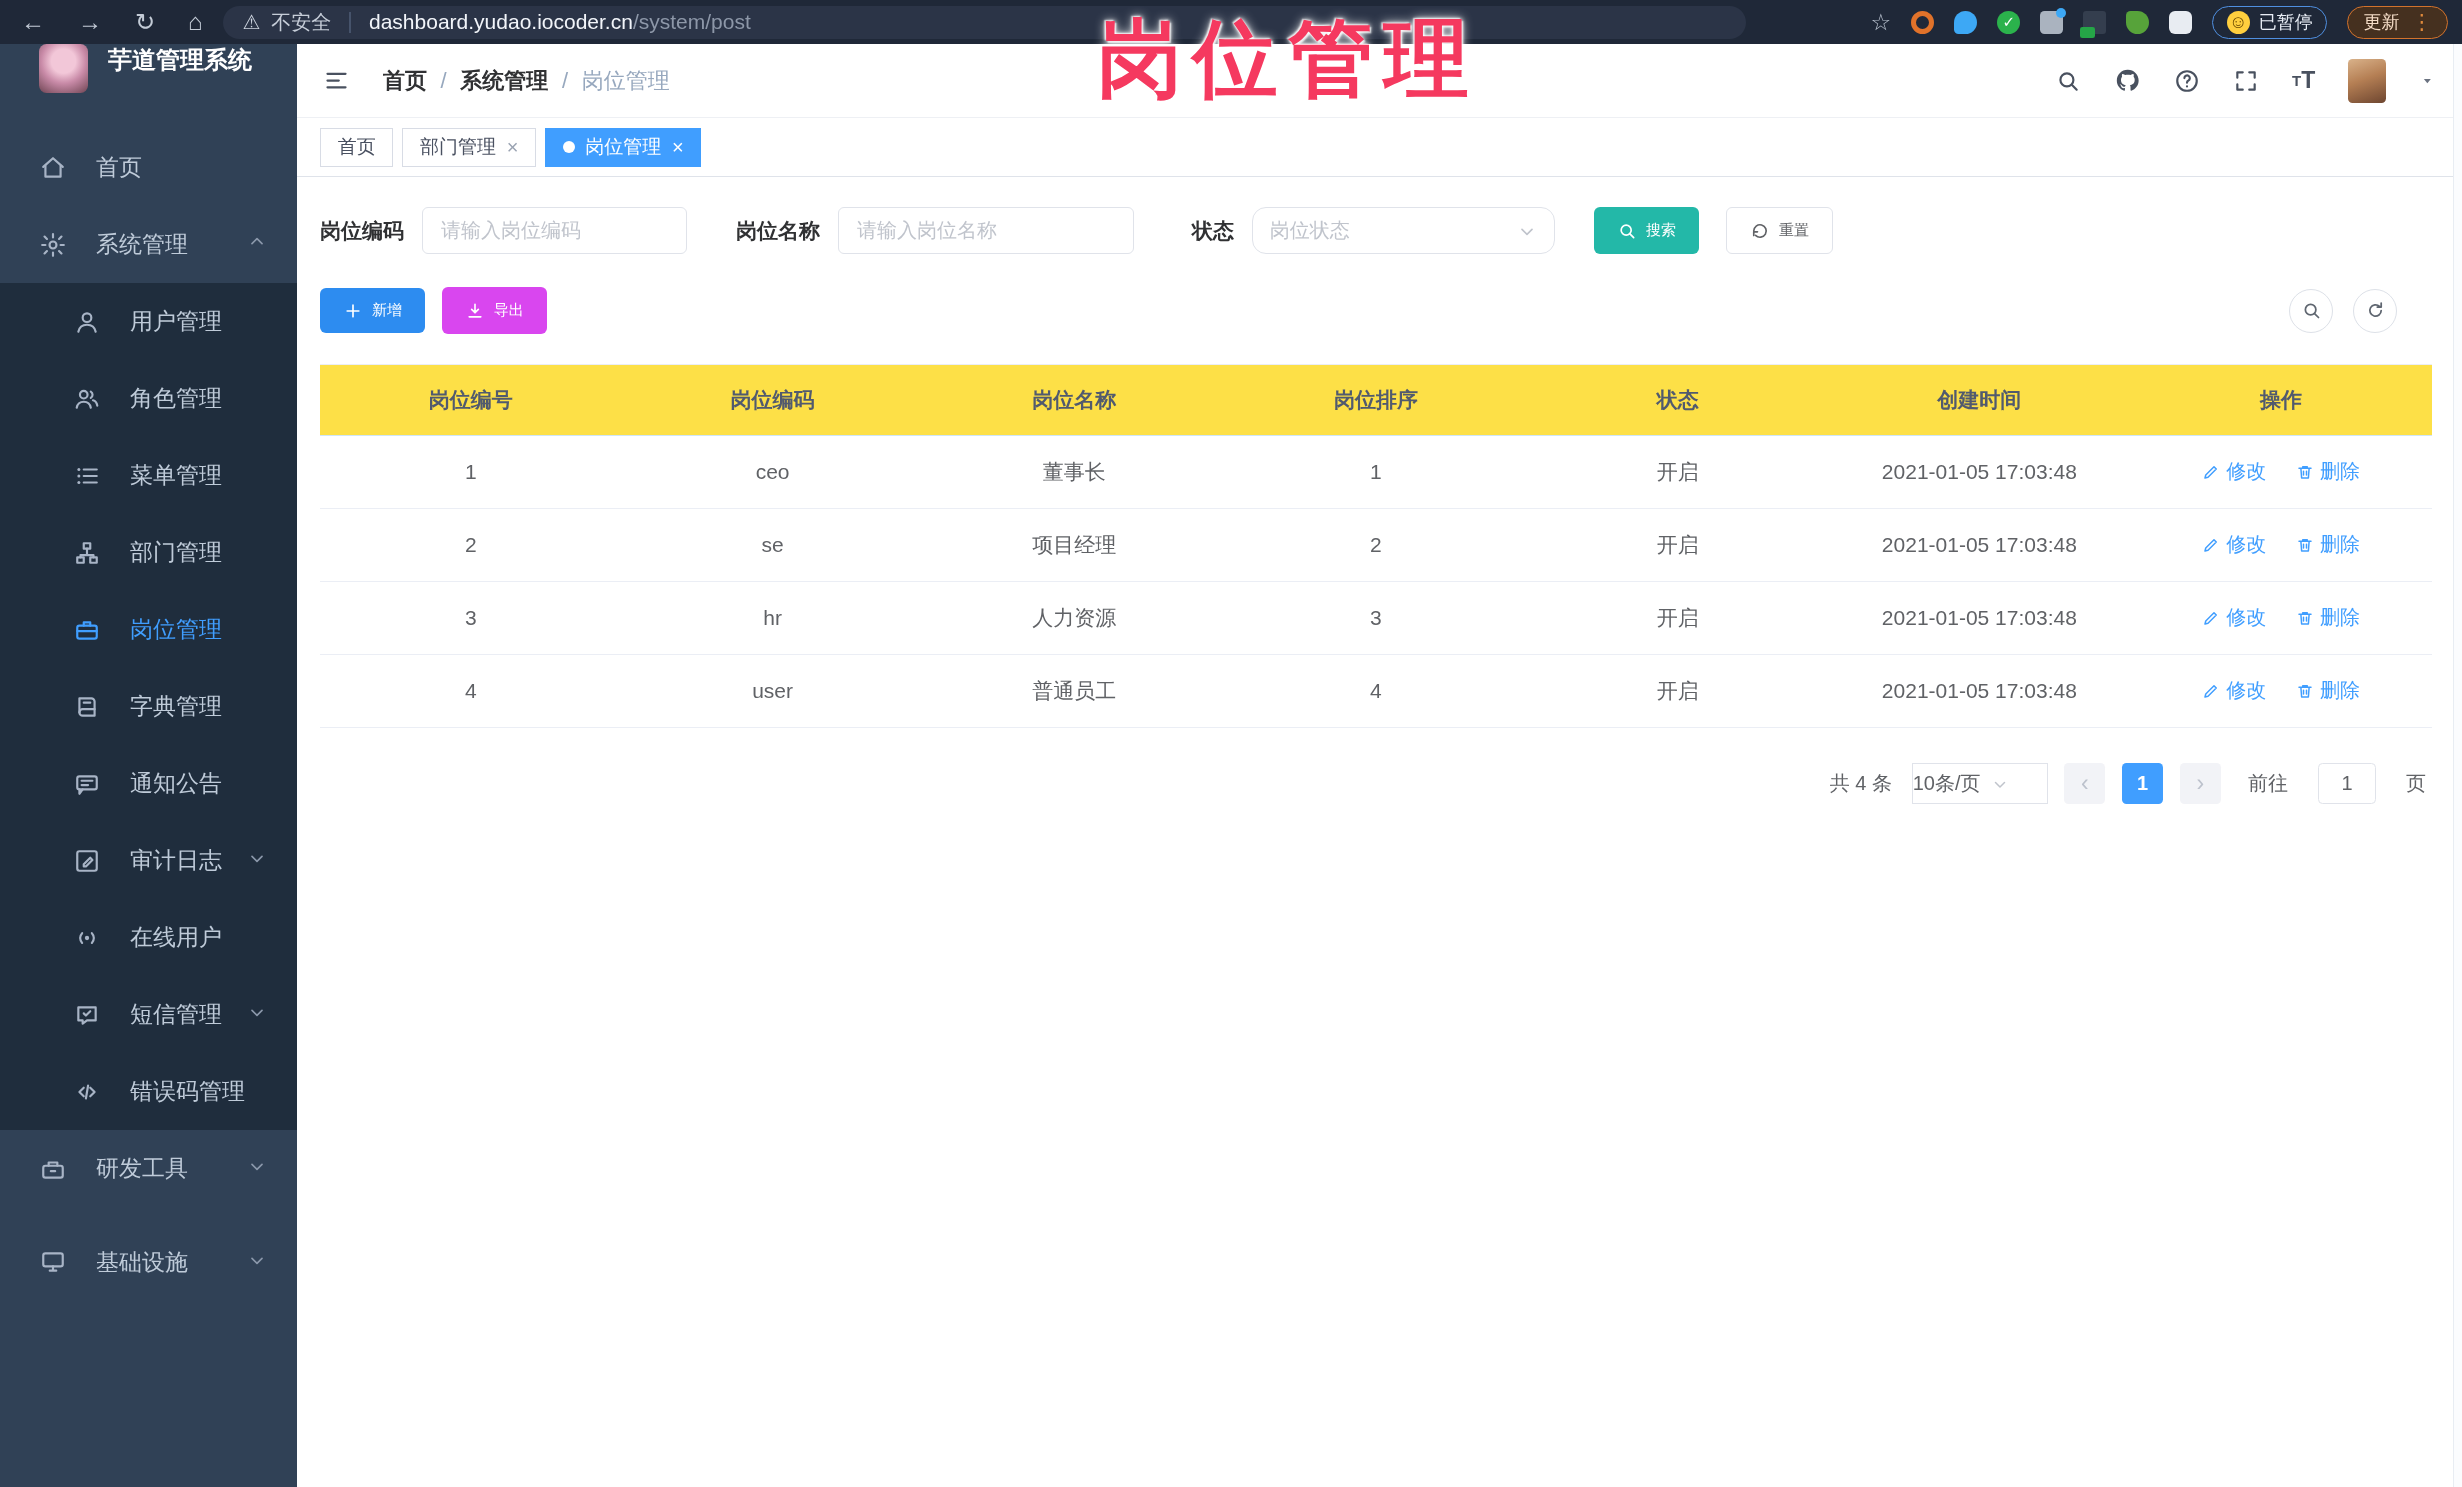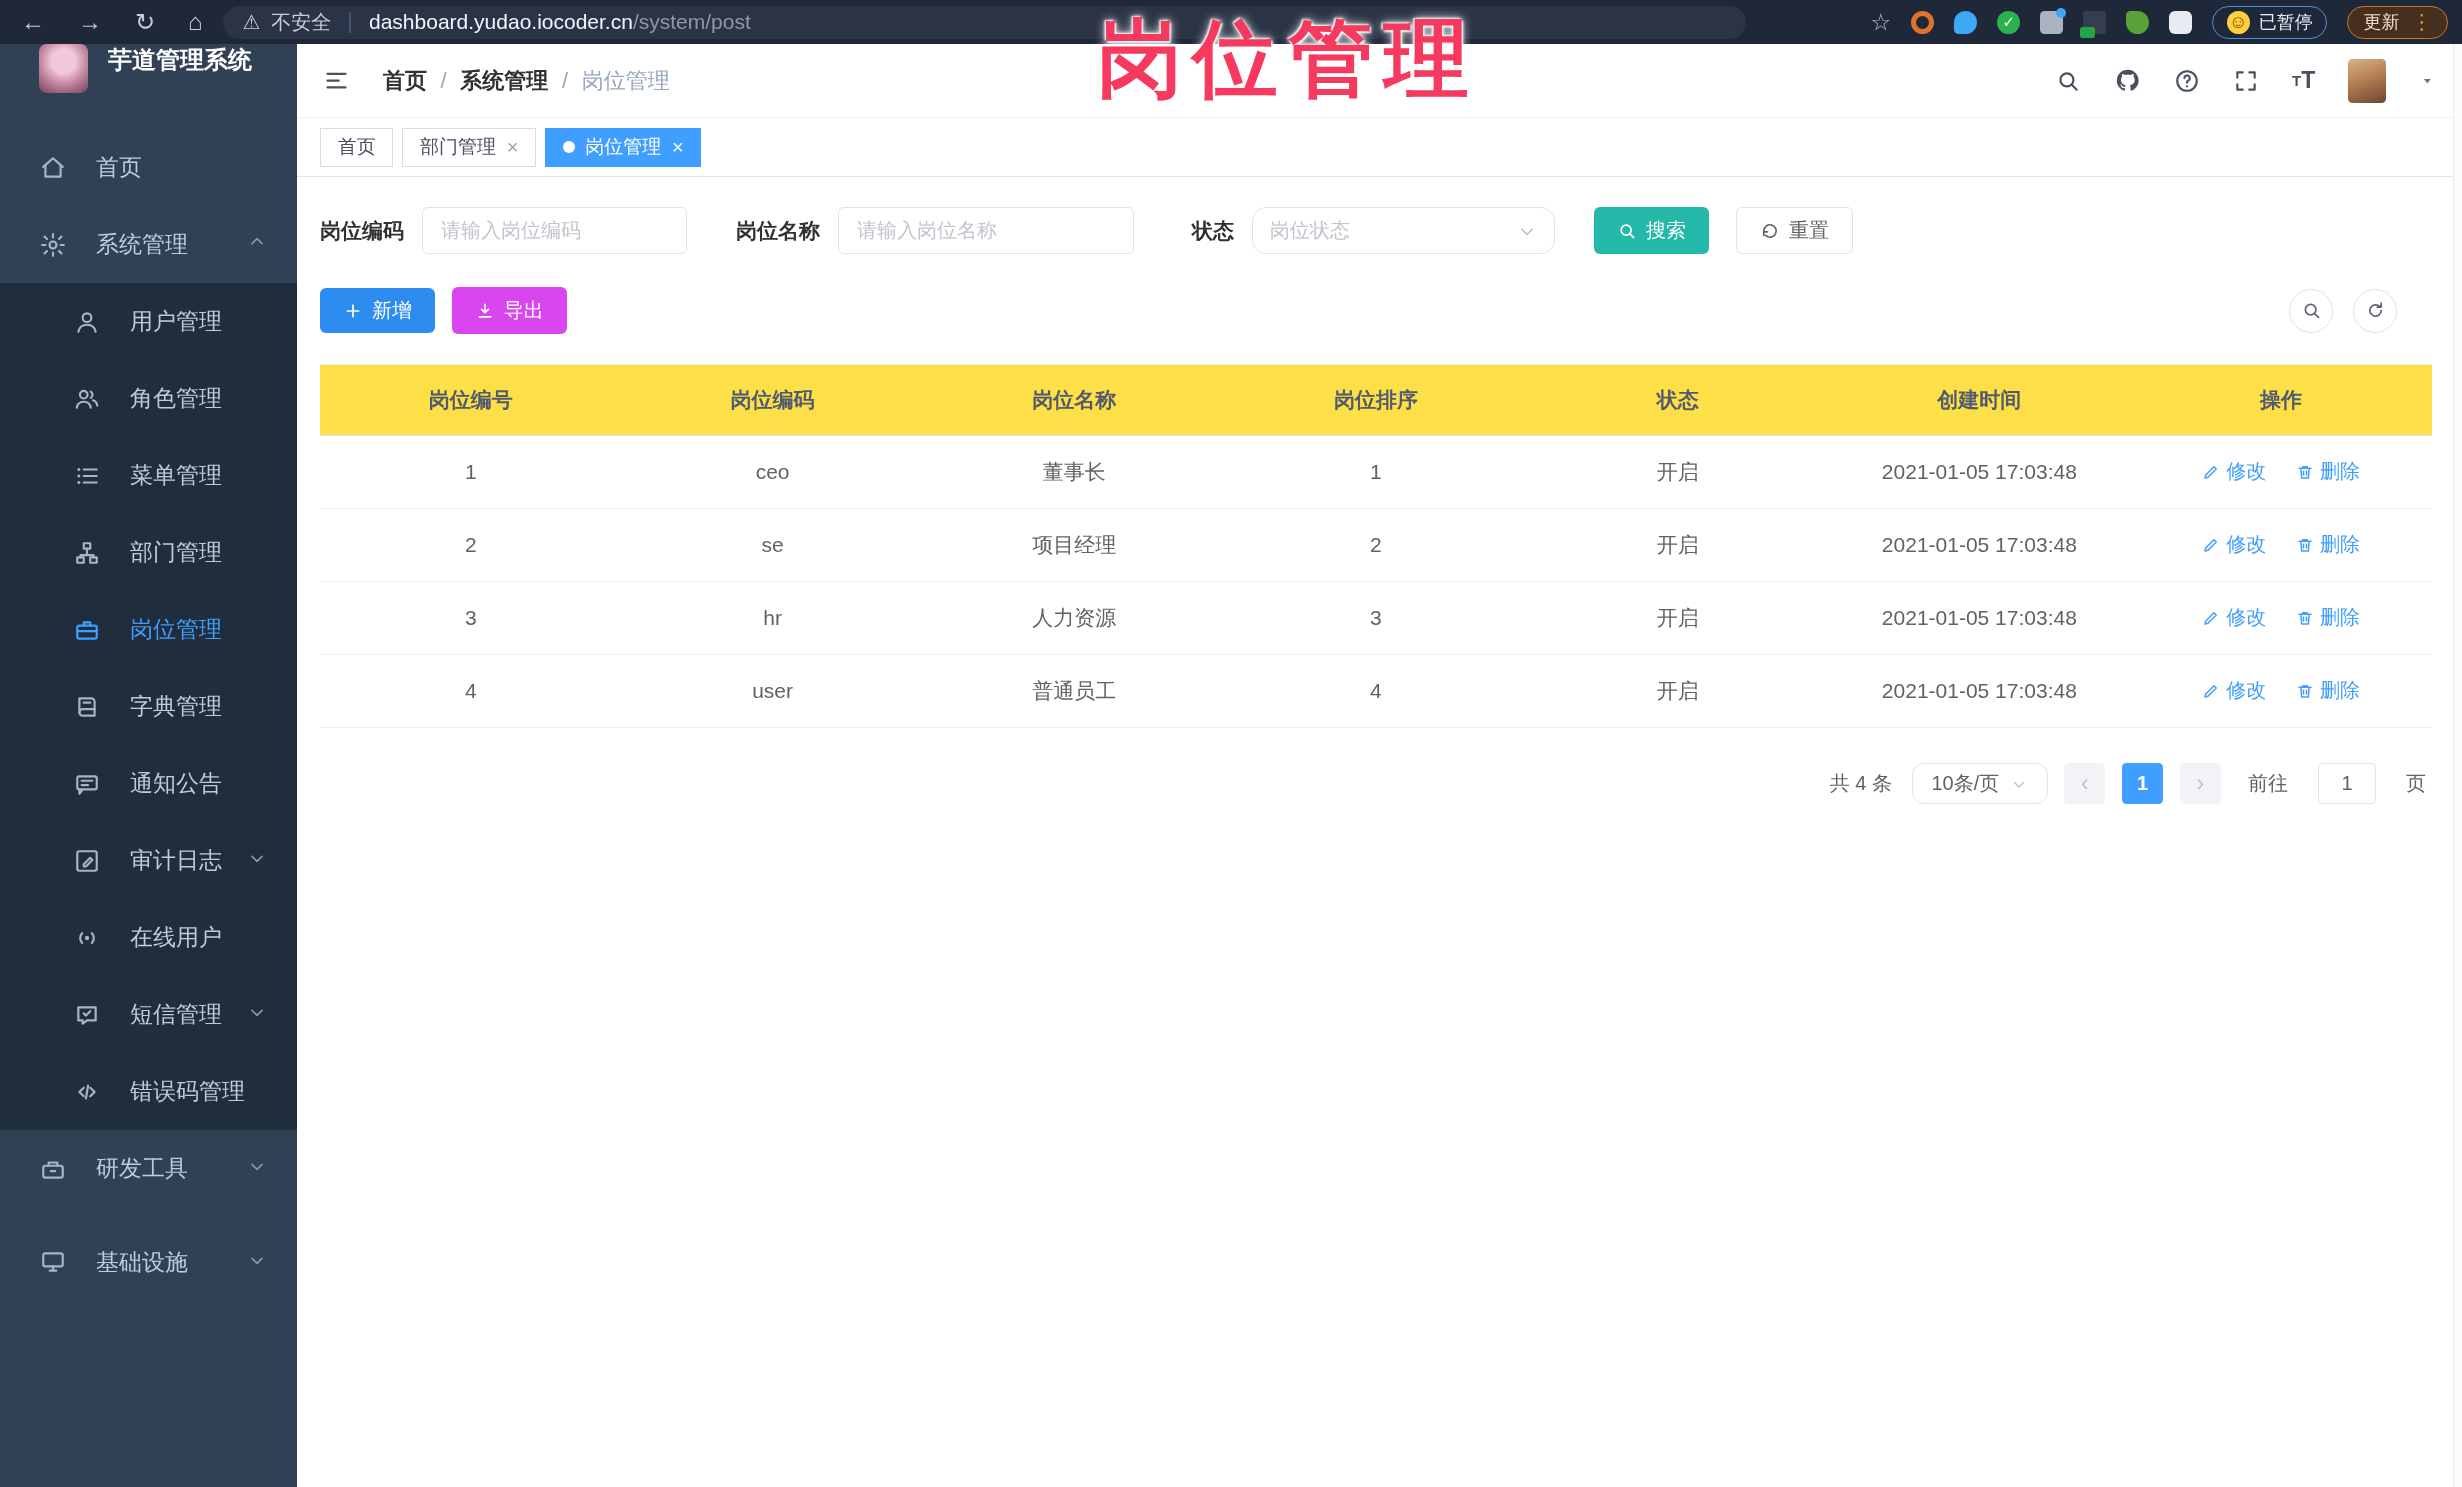--- a/index.html
+++ b/index.html
@@ -90,21 +90,21 @@
   .filter-row{display:flex;align-items:center}
   .f-label{font-size:21px;font-weight:700;color:#303133;margin-right:18px;white-space:nowrap}
   .f-input{height:47px;border:1.5px solid #e0e3ea;border-radius:6px;padding:0 18px;font-size:20px;color:#606266;
     font-family:inherit;outline:none}
   .f-input::placeholder{color:#c0c4cc}
   .w1{width:265px;margin-right:49px}
   .w2{width:296px;margin-right:58px}
   .f-select{width:303px;height:47px;border:1.5px solid #e0e3ea;border-radius:14px;display:flex;align-items:center;
     padding:0 16.7px;color:#c0c4cc;font-size:20px;margin-right:39px;cursor:pointer}
   .f-select .arrow{margin-left:auto;color:#c0c4cc;display:flex}
-  .btn{height:47px;border:none;border-radius:6px;font-size:20px;display:inline-flex;align-items:center;gap:9px;
+  .btn{height:47px;border:none;border-radius:6px;font-size:15px;display:inline-flex;align-items:center;gap:9px;
     padding:0 23px;cursor:pointer;font-family:inherit;white-space:nowrap}
   .btn-search{background:#23b8a8;color:#fff;margin-right:27px}
   .btn-reset{background:#fff;color:#606266;border:1.5px solid #e0e3ea}
   .toolbar-row{display:flex;align-items:center;margin-top:33px}
   .btn-add{background:#2d8cf0;color:#fff;margin-right:16.7px;height:45px}
   .btn-export{background:#d946ef;color:#fff;height:47px}
   .tool-circles{margin-left:auto;display:flex;gap:20px;padding-right:35px}
   .circle-btn{width:44px;height:44px;border-radius:50%;border:1.5px solid #dde1e8;background:#fff;color:#5f6670;
     display:flex;align-items:center;justify-content:center;cursor:pointer}
 
@@ -112,22 +112,22 @@
   table.grid{width:100%;border-collapse:collapse;margin-top:30px;table-layout:fixed;border-top:0.8px solid #ebeef5}
   .grid th{height:71px;font-size:21px;font-weight:700;color:#515a6e;text-align:center;
     border-bottom:1.5px solid #cfe6f8;background:#fde047}
   .grid td{height:73px;font-size:21px;color:#606266;text-align:center;border-bottom:0.8px solid #ebeef5;white-space:nowrap}
   .op-link{color:#409EFF;font-size:20px;display:inline-flex;align-items:center;gap:6px;margin:0 12px;cursor:pointer}
 
   
   .pagination{display:flex;align-items:center;justify-content:flex-end;gap:16.7px;margin-top:35px;
     font-size:20px;color:#606266;padding-right:6px}
   .pg-total{margin-right:3px}
-  .pg-select{width:136px;height:41px;border:1.5px solid #e0e3ea;border-radius:12px;display:flex;align-items:center;
-    justify-content:center;gap:10.6px;color:#606266;cursor:pointer}
+  .pg-select{width:136px;height:41px;border:1.5px solid #e0e3ea;border-radius:0;display:flex;align-items:center;
+    gap:10.6px;color:#606266;cursor:pointer}
   .pg-select .arrow{color:#c0c4cc;display:flex}
   .pg-btn{width:41px;height:41px;border-radius:4.5px;background:#f2f3f7;color:#bdc2cd;display:flex;align-items:center;
     justify-content:center;font-size:23px;cursor:pointer}
   .pg-cur{width:41px;height:41px;border-radius:4.5px;background:#409EFF;color:#fff;font-weight:700;
     display:flex;align-items:center;justify-content:center;cursor:pointer}
   .pg-goto{display:flex;align-items:center;gap:30px;margin-left:10.6px}
   .pg-input{width:58px;height:41px;border:1.5px solid #e0e3ea;border-radius:4.5px;text-align:center;font-size:20px;
     color:#606266;outline:none;font-family:inherit}
 
   

